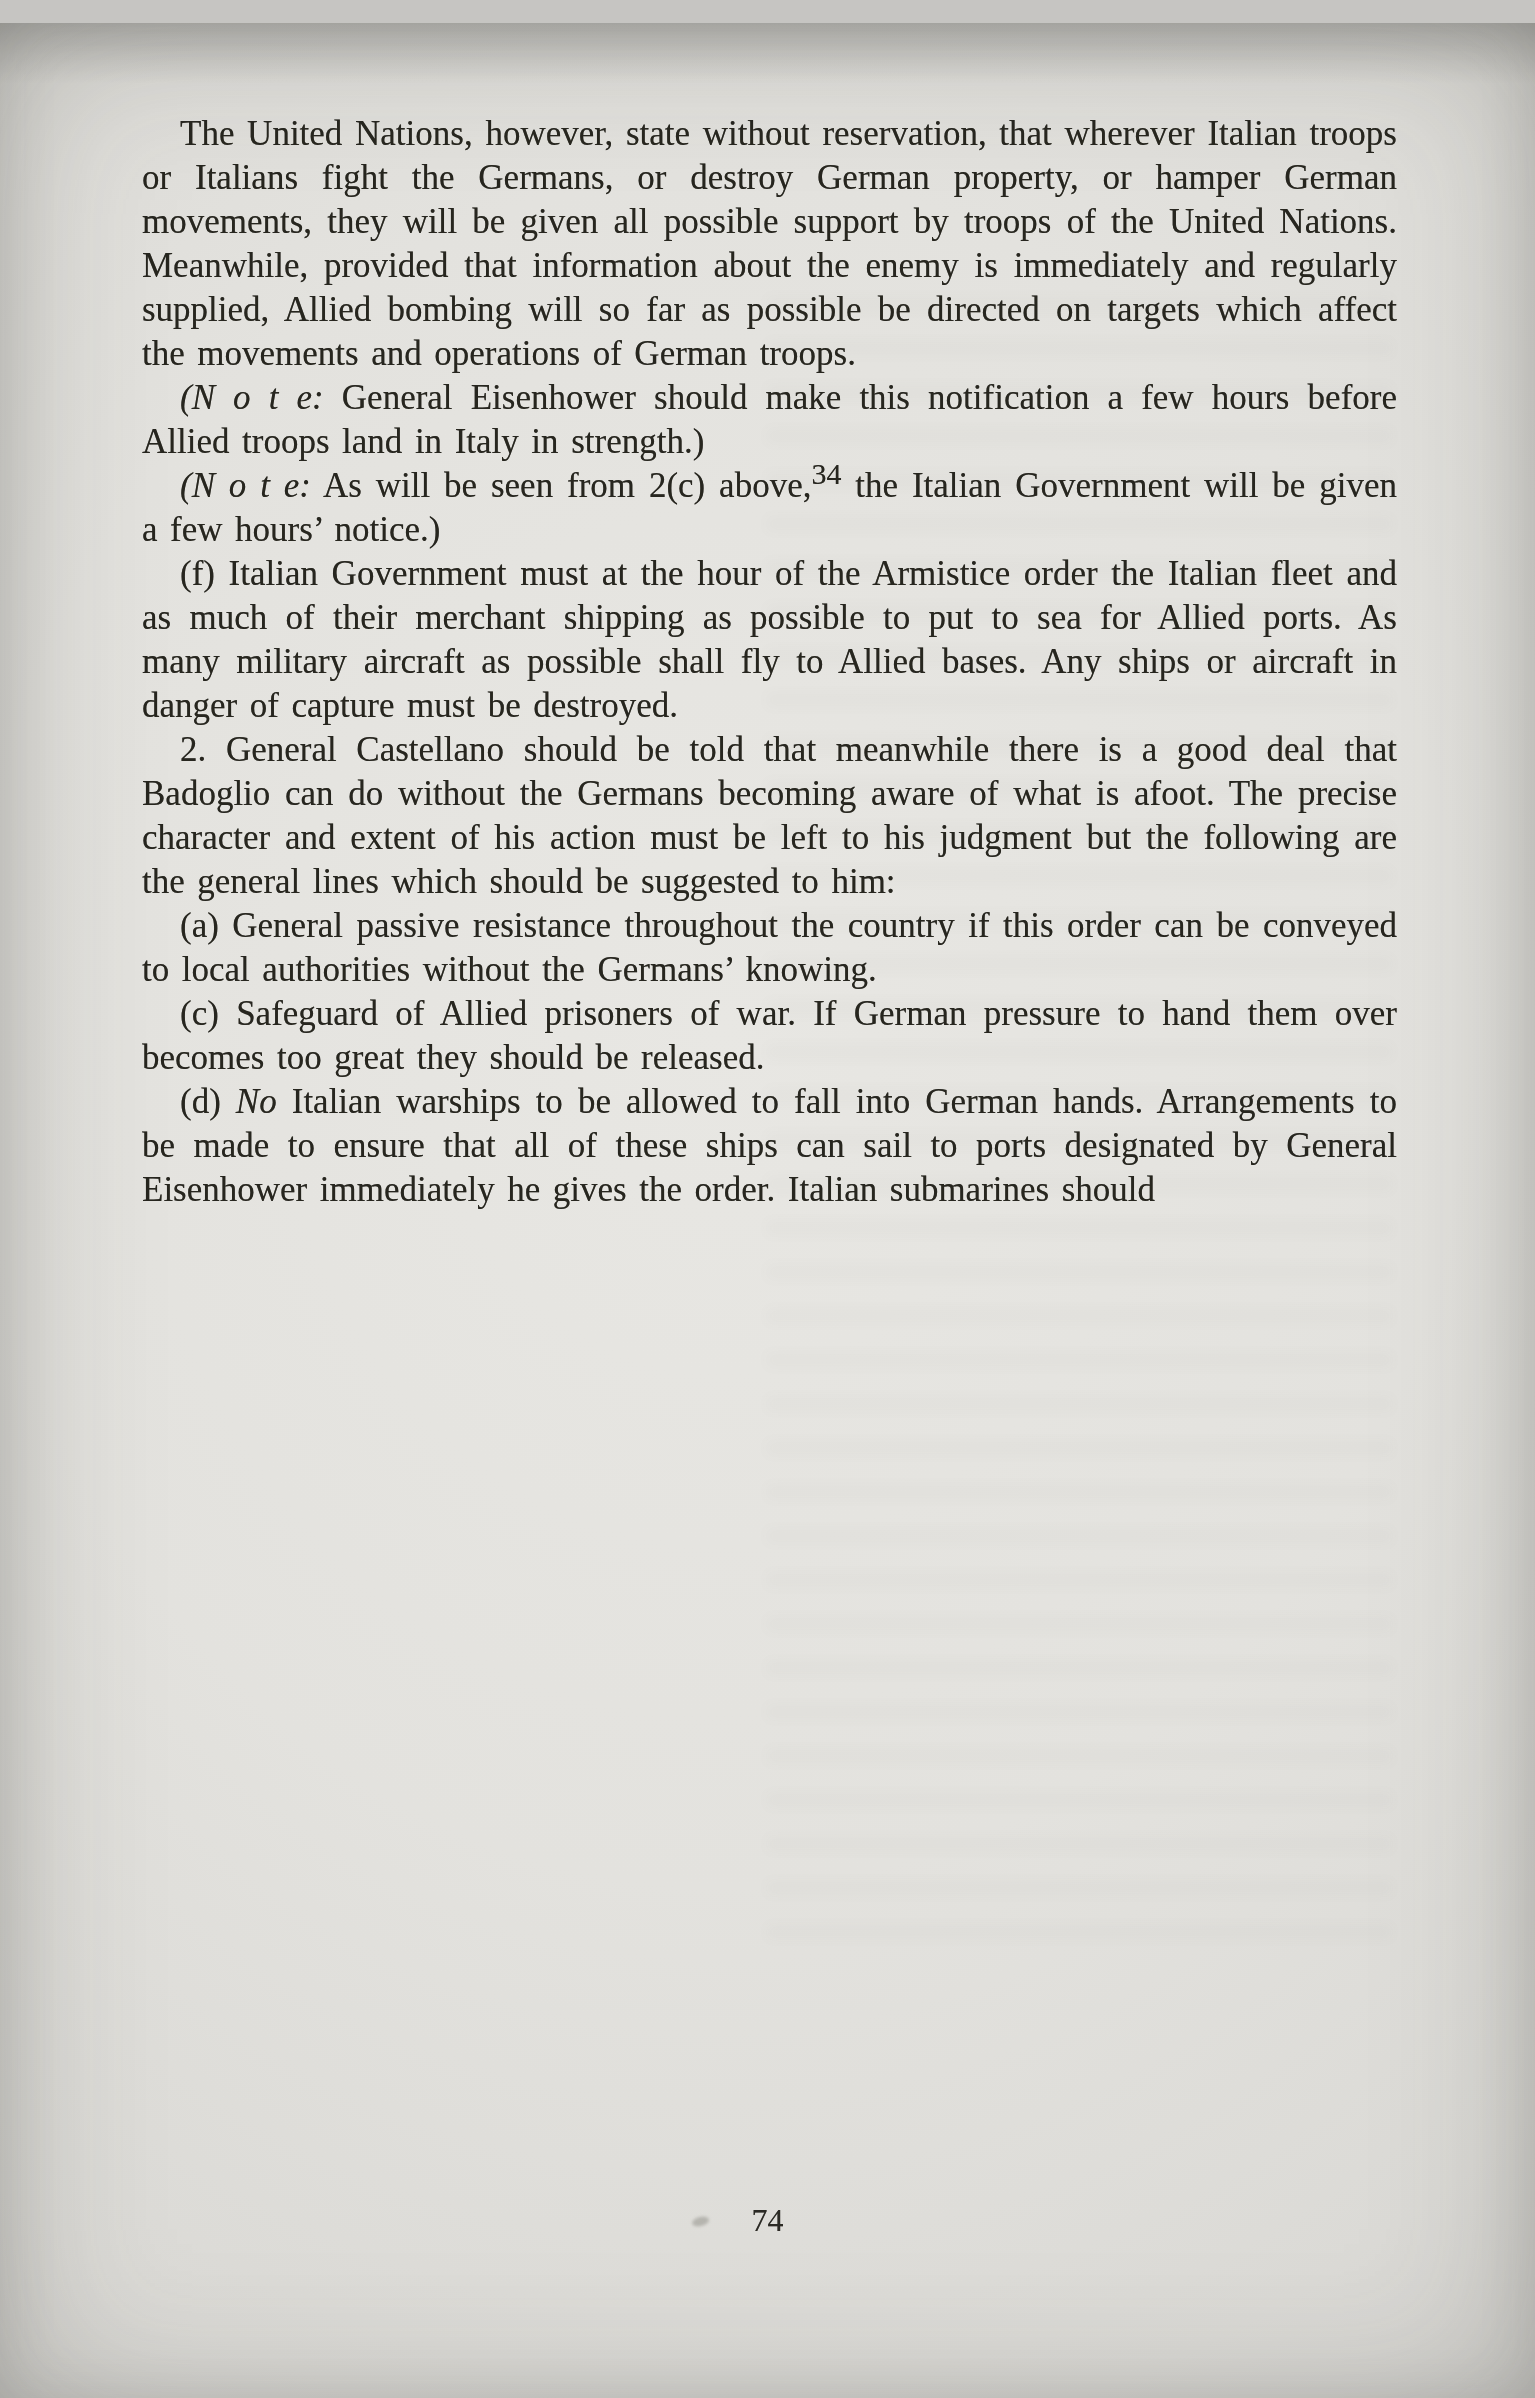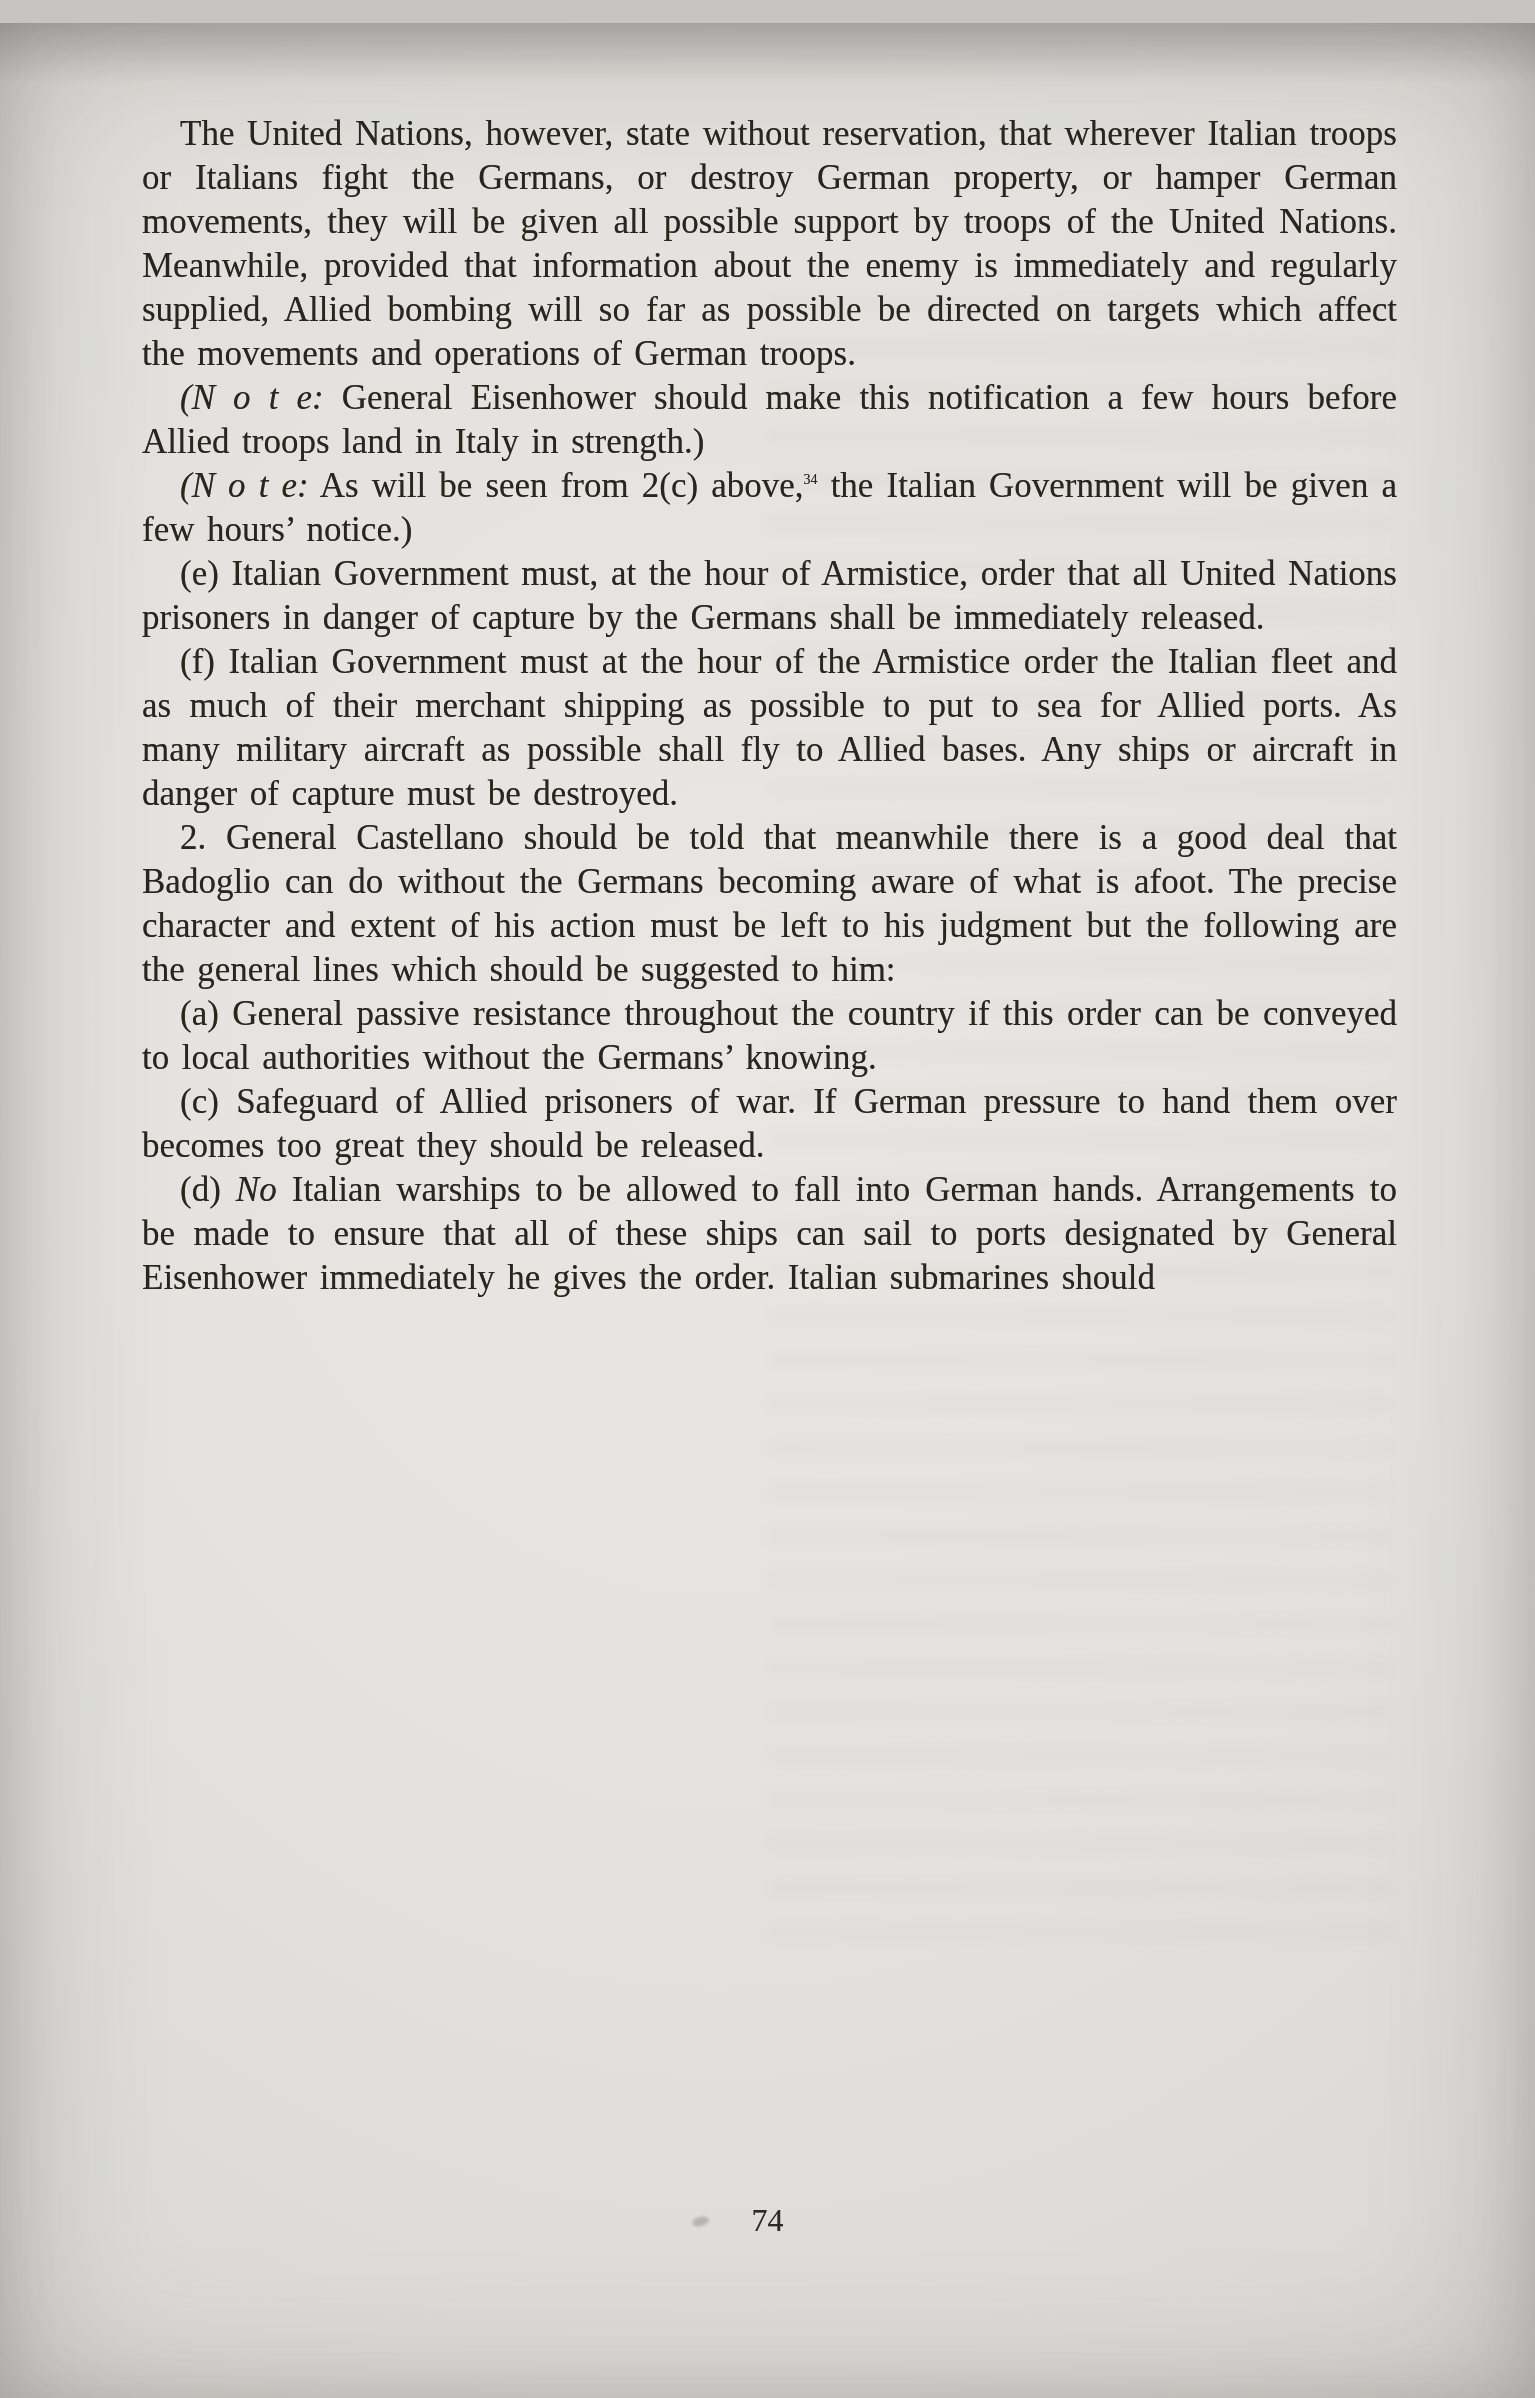--- a/index.html
+++ b/index.html
@@ -46,21 +46,21 @@
     text-align: justify;
     text-shadow: 0 0 0.5px rgba(40,38,32,0.55);
   }
   .para {
     margin: 0;
     text-indent: 38px;
     word-spacing: 3.8px;
   }
   .note-lead { font-style: italic; }
   .em { font-style: italic; }
-  .sup { vertical-align: super; font-size: 14px; line-height: 0; }
+  .sup { vertical-align: super; font-size: 30px; line-height: 0; }
   .footer {
     position: absolute;
     left: 140px; width: 1255px; top: 2179px;
     text-align: center;
     color: #2b2a25;
     font-size: 32px;
     text-shadow: 0 0 0.5px rgba(40,38,32,0.5);
   }
   .smudge {
     position: absolute;
@@ -77,21 +77,20 @@
 <body>
 
 <div class="scan">
   <div class="bleed-through"></div>
   <div class="scan-top-edge"></div>
 
   <div class="text-block" id="body-text">
       <p class="para"><span>The United Nations, however, state without reservation, that wherever Italian troops or Italians fight the Germans, or destroy German property, or hamper German movements, they will be given all possible support by troops of the United Nations. Meanwhile, provided that information about the enemy is immediately and regularly supplied, Allied bombing will so far as possible be directed on targets which affect the movements and operations of German troops.</span></p>
       <p class="para"><span class="note-lead">(N o t e:</span><span> General Eisenhower should make this notification a few hours before Allied troops land in Italy in strength.)</span></p>
       <p class="para"><span class="note-lead">(N o t e:</span><span> As will be seen from 2(c) above,</span><span class="sup">34</span><span> the Italian Government will be given a few hours’ notice.)</span></p>
-      <p class="para"><span>(e) Italian Government must, at the hour of Armistice, order that all United Nations prisoners in danger of capture by the Germans shall be immediately released.</span></p>
       <p class="para"><span>(f) Italian Government must at the hour of the Armistice order the Italian fleet and as much of their merchant shipping as possible to put to sea for Allied ports. As many military aircraft as possible shall fly to Allied bases. Any ships or aircraft in danger of capture must be destroyed.</span></p>
       <p class="para"><span>2. General Castellano should be told that meanwhile there is a good deal that Badoglio can do without the Germans becoming aware of what is afoot. The precise character and extent of his action must be left to his judgment but the following are the general lines which should be suggested to him:</span></p>
       <p class="para"><span>(a) General passive resistance throughout the country if this order can be conveyed to local authorities without the Germans’ knowing.</span></p>
       <p class="para"><span>(c) Safeguard of Allied prisoners of war. If German pressure to hand them over becomes too great they should be released.</span></p>
       <p class="para"><span>(d) </span><span class="em">No</span><span> Italian warships to be allowed to fall into German hands. Arrangements to be made to ensure that all of these ships can sail to ports designated by General Eisenhower immediately he gives the order. Italian submarines should</span></p>
     </div>
 
   <div class="footer">
     <span class="smudge"></span>
     <span>74</span>

